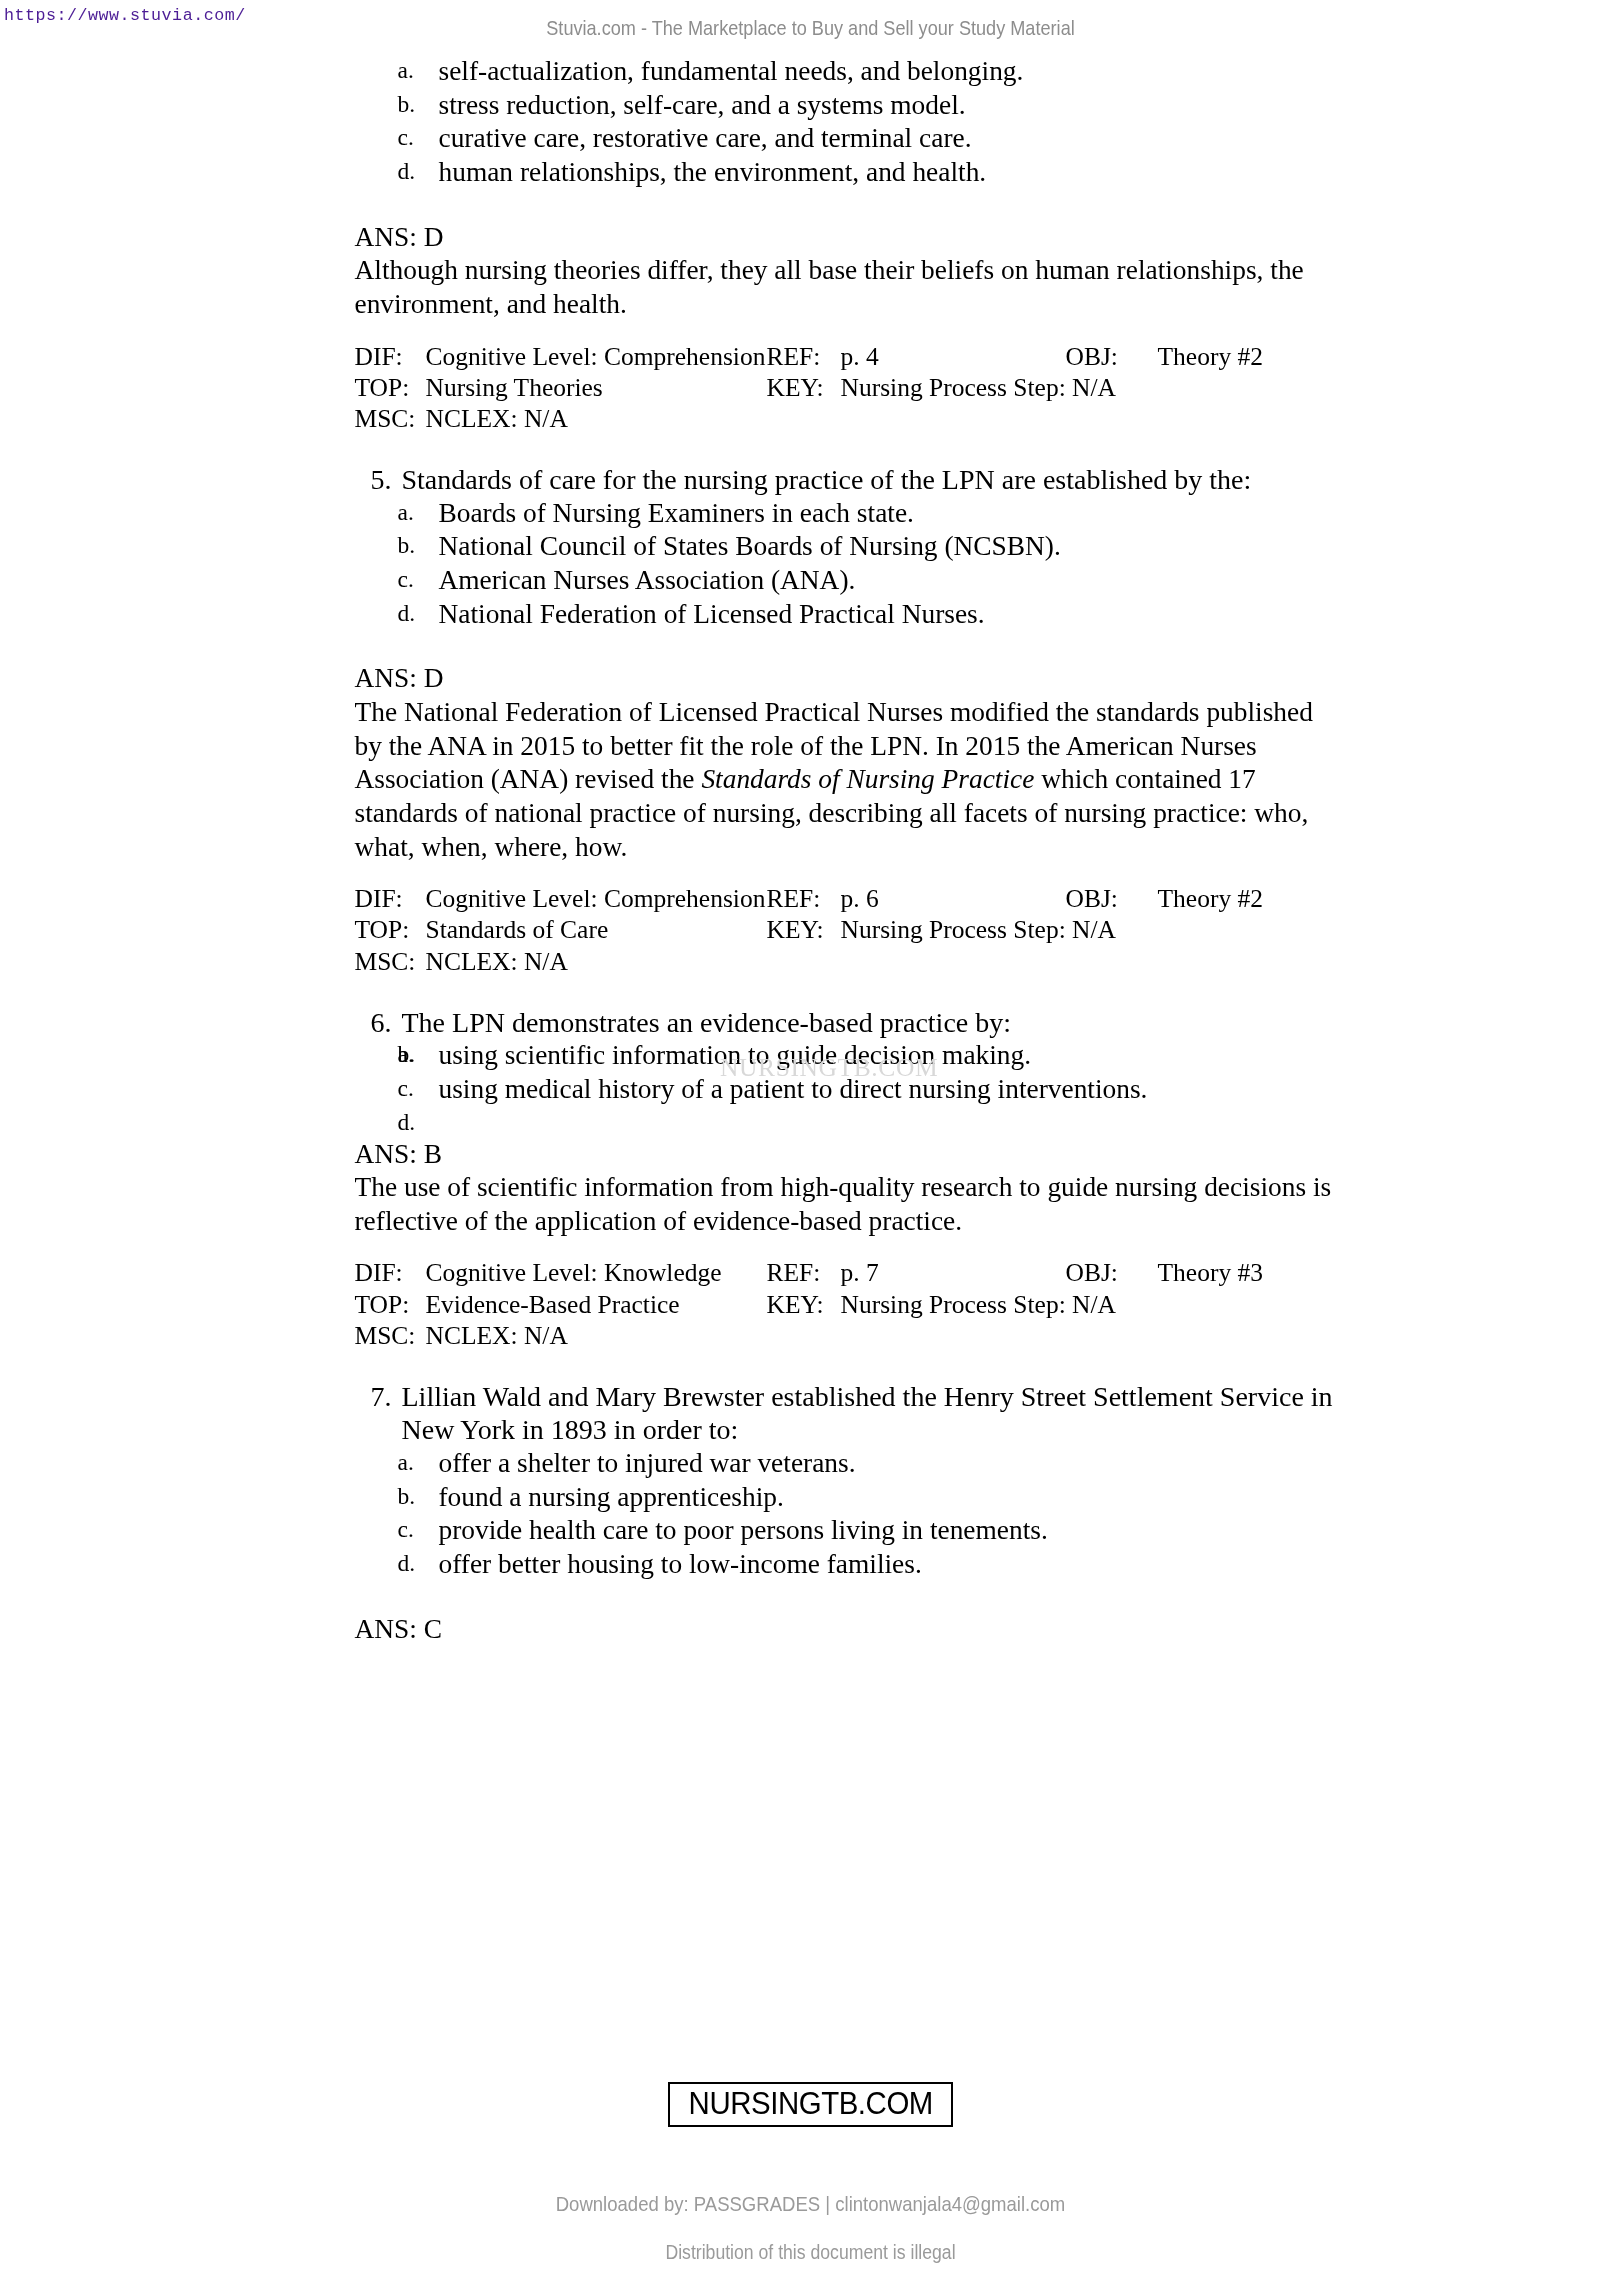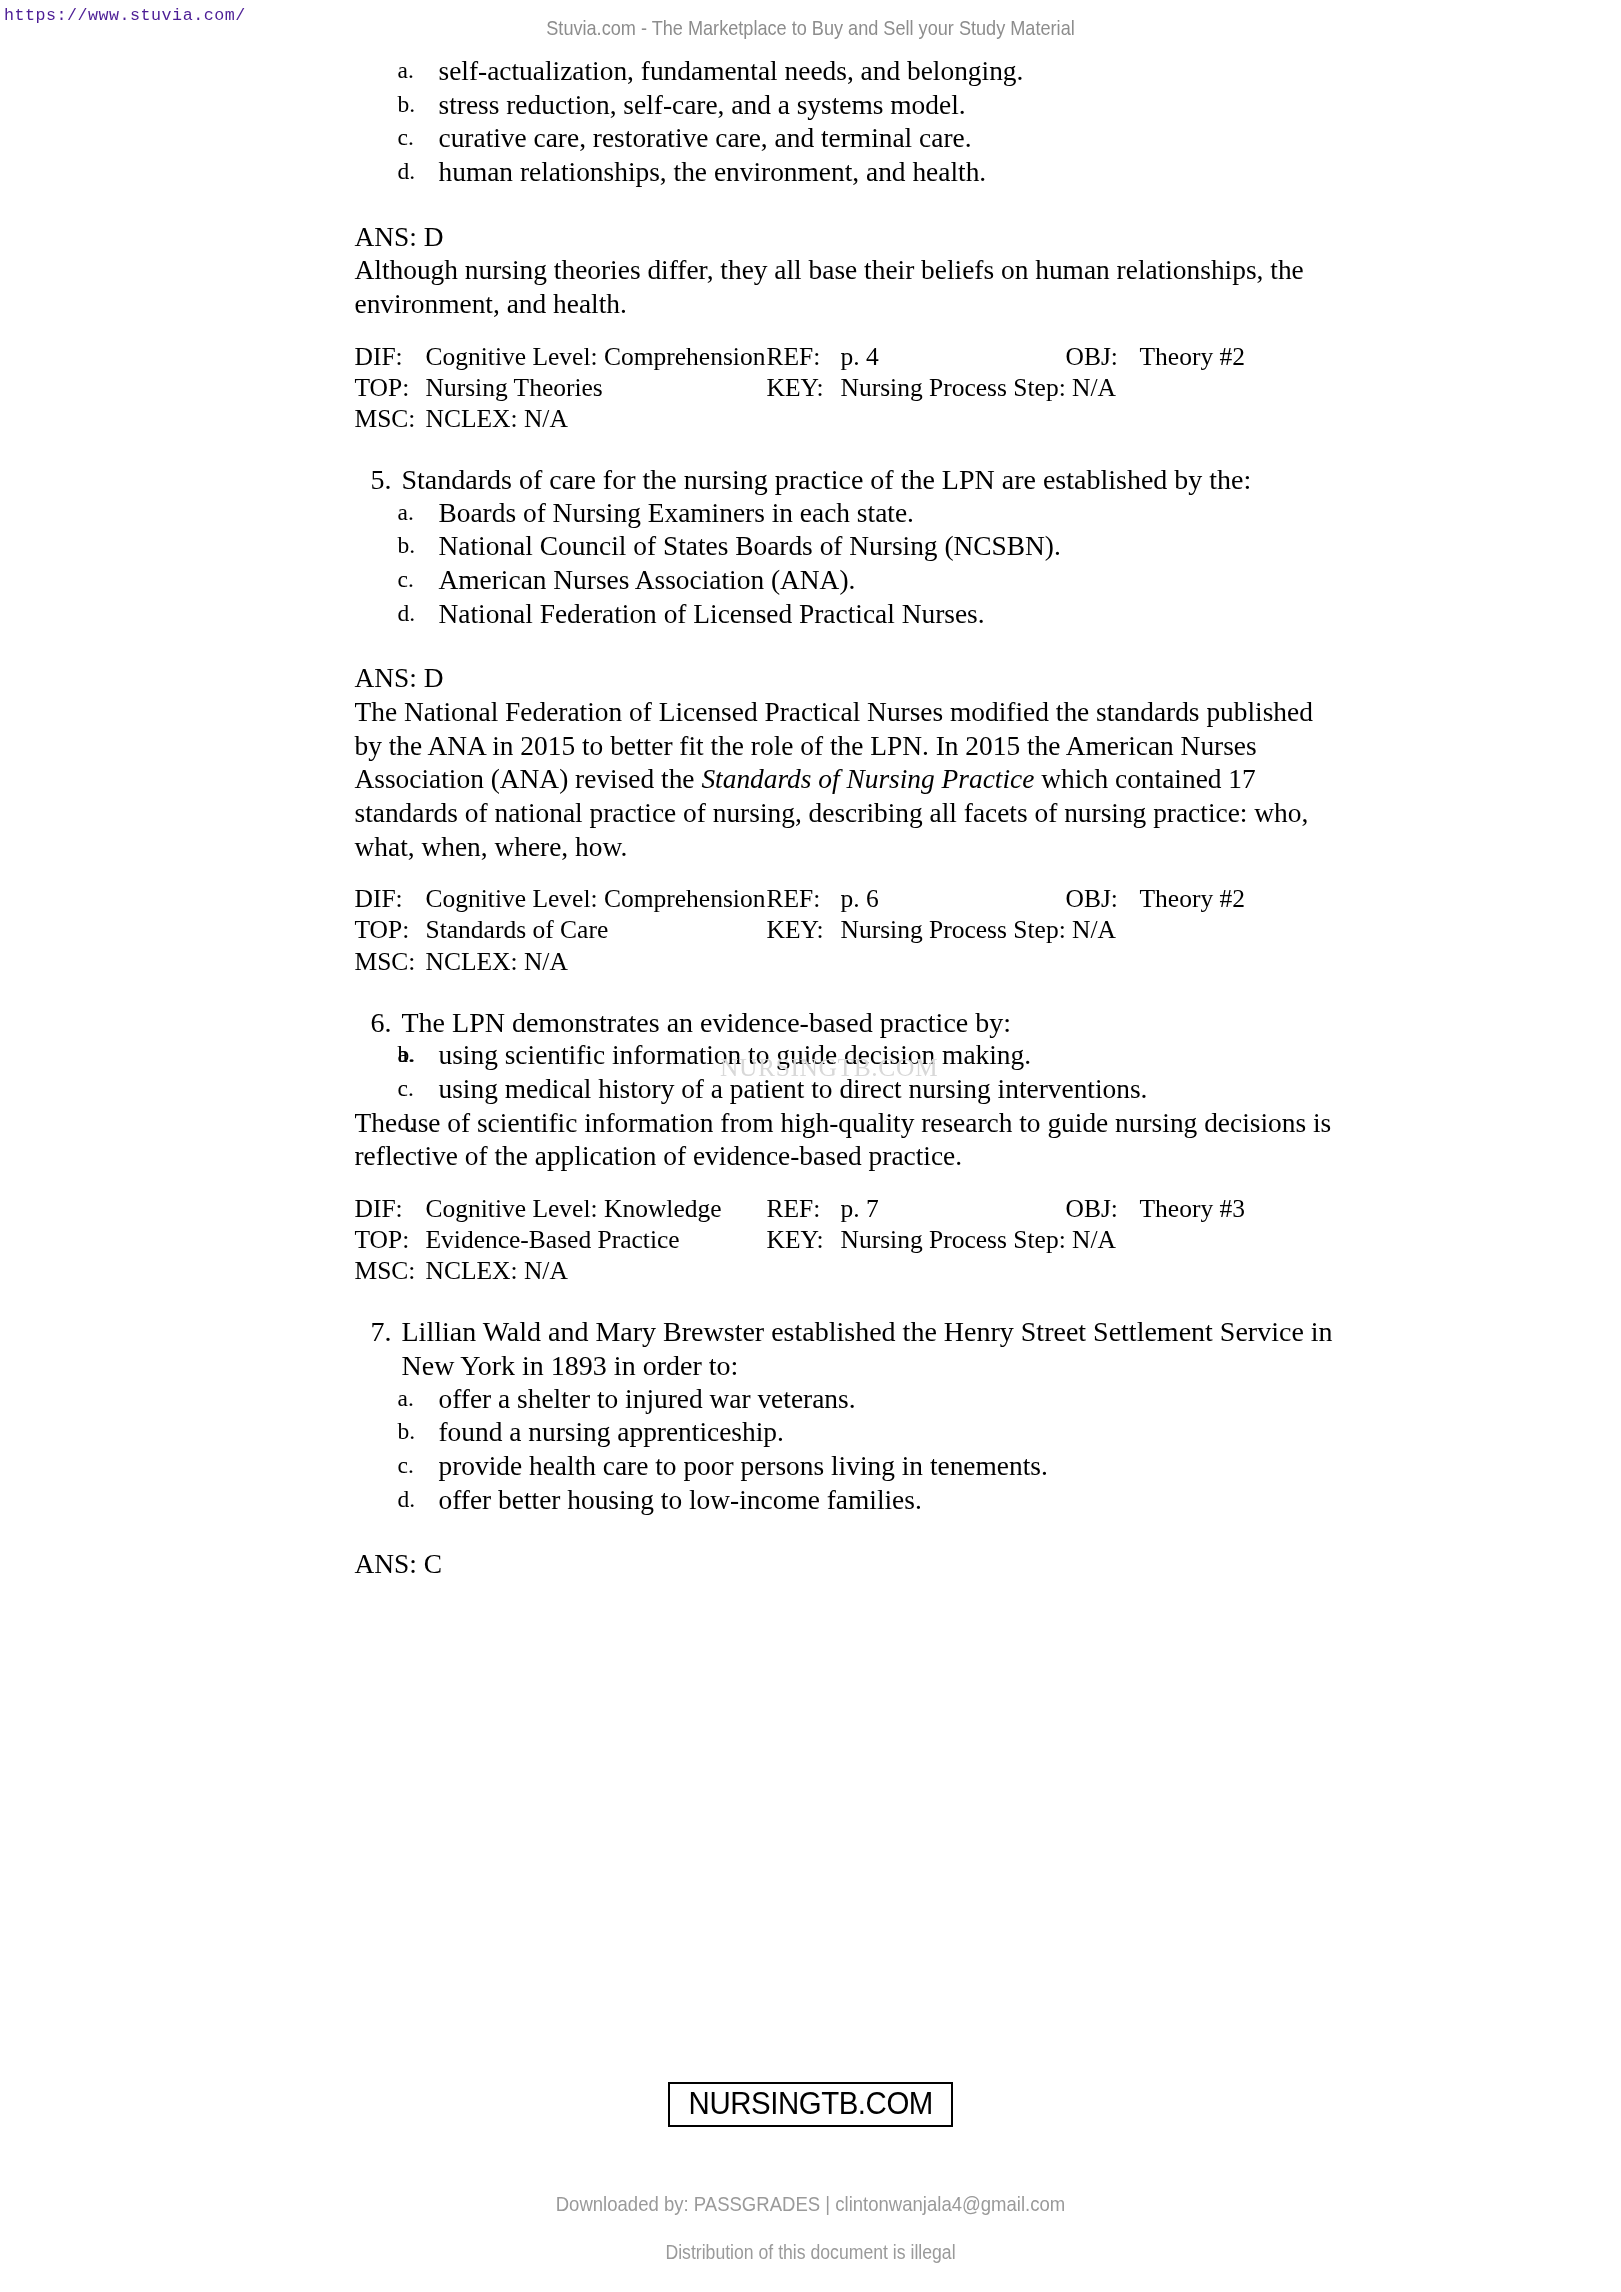--- a/index.html
+++ b/index.html
@@ -122,21 +122,21 @@
   }
   .meta-row {
     display: flex;
     align-items: baseline;
     white-space: nowrap;
   }
   .meta-key   { width: 71px; flex: 0 0 71px; }
   .meta-val   { flex: 0 0 auto; }
   .col-a      { width: 412px; flex: 0 0 412px; display: flex; }
   .col-b      { width: 299px; flex: 0 0 299px; display: flex; }
-  .col-c      { flex: 0 0 auto; display: flex; }
+  .col-c      { flex: 0 0 auto; display: flex; gap: 18px; }
   .col-b .meta-key { width: 74px; flex: 0 0 74px; }
   .col-c .meta-key { width: 74px; flex: 0 0 74px; }
 
   
   .page-watermark {
     position: absolute;
     top: 1053px;
     left: 720px;
     font-size: 25.5px;
     letter-spacing: 0.6px;
@@ -322,20 +322,21 @@
         </li>
         <li class="option">
           <span class="olabel">c.</span>
           <span>using medical history of a patient to direct nursing interventions.</span>
         </li>
         <li class="option">
           <span class="olabel">d.</span>
         </li>
       </ul>
 
+      <div class="ans-line">ANS: B</div>
       <div class="rationale">The use of scientific information from high-quality research to guide nursing decisions is reflective of the application of evidence-based practice.</div>
 
       <div class="meta">
         <div class="meta-row">
           <span class="col-a">
             <span class="meta-key">DIF:</span>
             <span class="meta-val">Cognitive Level: Knowledge</span>
           </span>
           <span class="col-b">
             <span class="meta-key">REF:</span>

